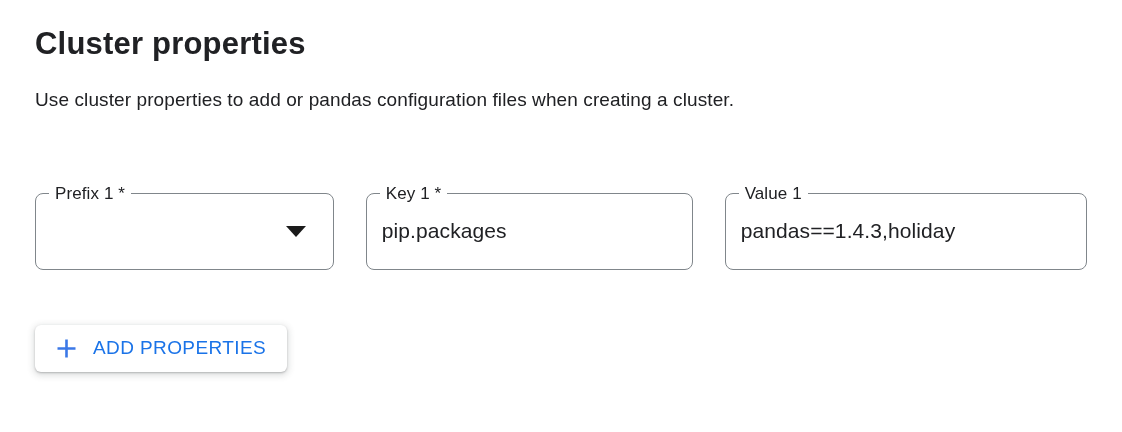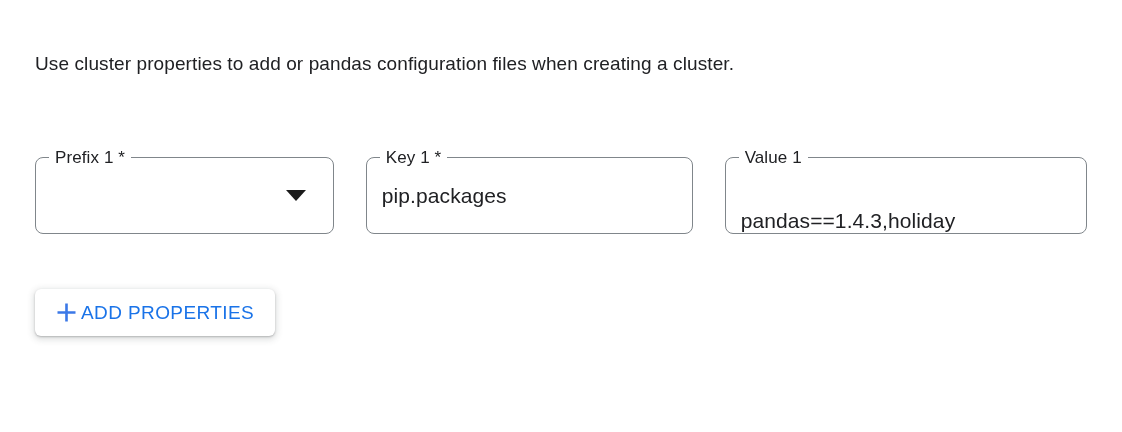--- a/index.html
+++ b/index.html
@@ -37,21 +37,21 @@
     height: 77px;
     border: 1px solid #80868b;
     border-radius: 8px;
     display: flex;
     align-items: center;
     padding: 0 15px;
     background: #ffffff;
   }
   .field-prefix { width: 310px; padding-right: 27px; }
   .field-key    { width: 340px; }
-  .field-value  { width: 377px; align-items: flex-end; }
+  .field-value  { width: 377px; }
   .field-label {
     position: absolute;
     top: -11px;
     left: 13px;
     background: #ffffff;
     padding: 0 6px;
     font-size: 17px;
     font-weight: 500;
     color: #202124;
     letter-spacing: 0.1px;
@@ -81,21 +81,21 @@
     color: #202124;
     letter-spacing: 0.1px;
     white-space: nowrap;
     overflow: hidden;
   }
   .add-btn {
     margin-top: 55px;
     margin-left: 0;
     display: inline-flex;
     align-items: center;
-    gap: 4px;
+    gap: 16px;
     height: 47px;
     padding: 0 21px;
     background: #ffffff;
     border: none;
     border-radius: 6px;
     box-shadow: 0 1px 2px rgba(60,64,67,0.30), 0 2px 6px 2px rgba(60,64,67,0.15);
     color: #1a73e8;
     font-family: "Liberation Sans", sans-serif;
     font-size: 19px;
     font-weight: 500;
@@ -106,20 +106,21 @@
     display: inline-flex;
     align-items: center;
     justify-content: center;
   }
 </style>
 </head>
 <body>
 
 <div class="page">
 
+  <h1 class="page-title">Cluster properties</h1>
 
   <p class="page-desc">Use cluster properties to add or pandas configuration files when creating a cluster.</p>
 
   <div class="fields-row">
 
     <div class="field field-prefix">
       <span class="field-label">Prefix 1 *</span>
       <span class="dropdown-arrow"></span>
     </div>
 

